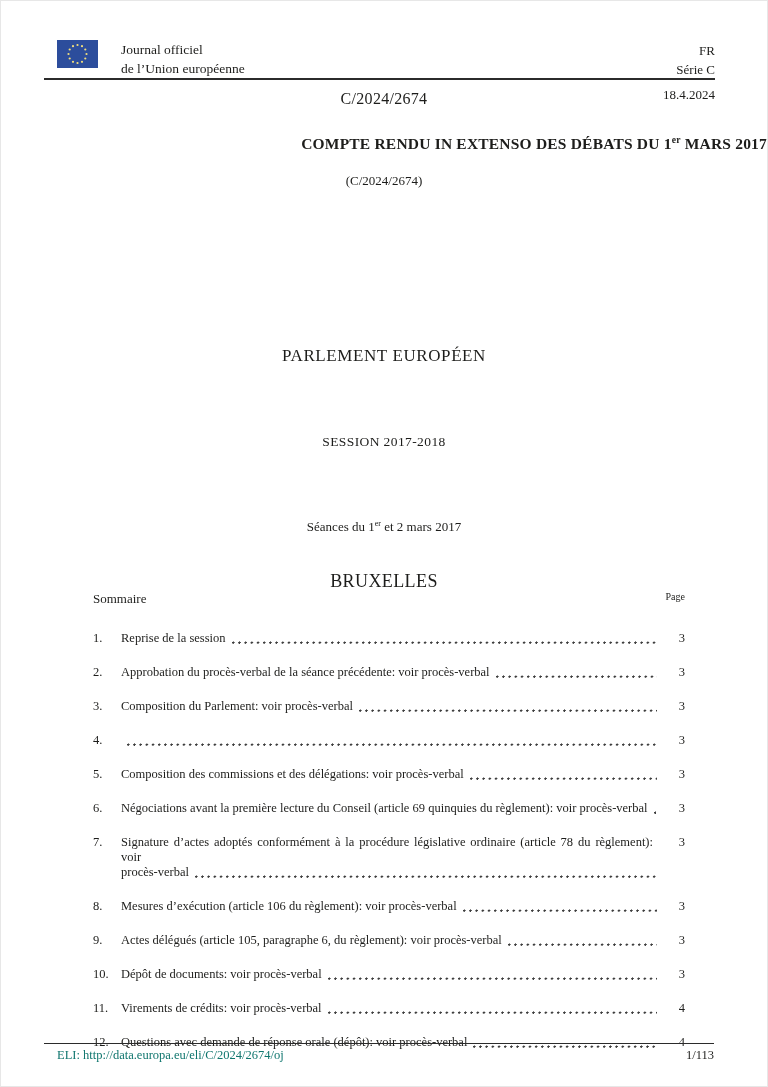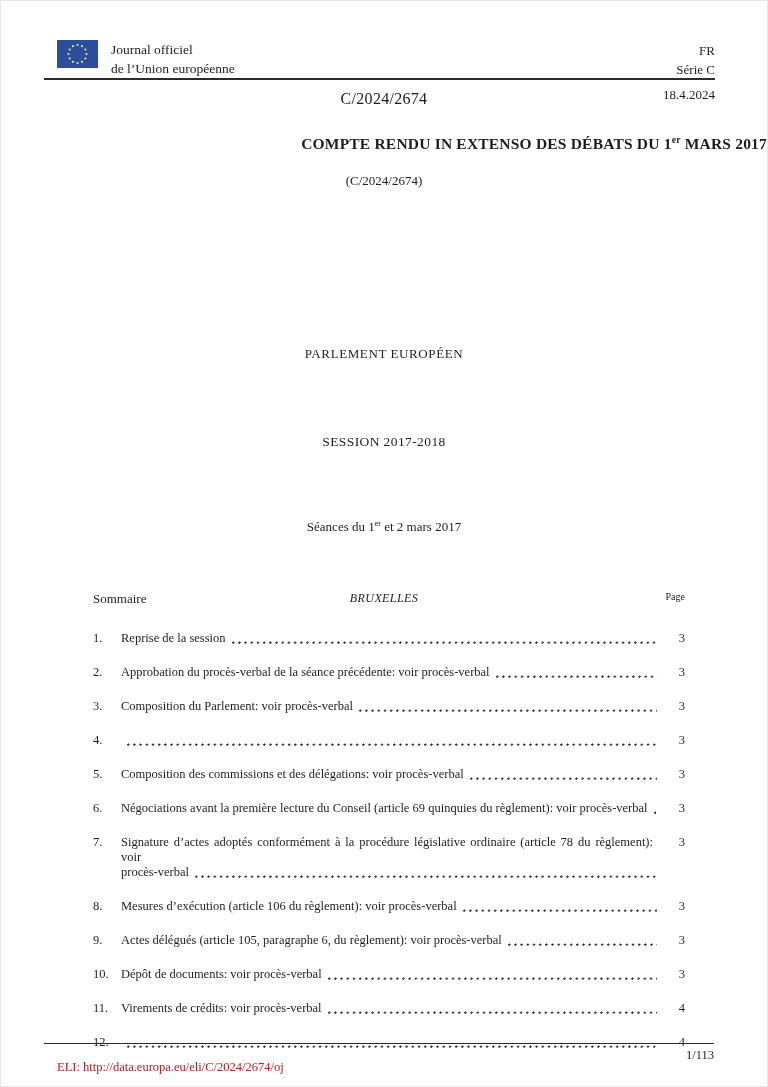--- a/index.html
+++ b/index.html
@@ -13,21 +13,21 @@
     font-family: "Liberation Serif", "DejaVu Serif", serif;
     color: #1d1d1b;
     overflow: hidden;
   }
 
   
   .masthead {
     position: absolute; top: 39px; left: 56px; right: 52px;
     display: flex; justify-content: space-between; align-items: flex-start;
   }
-  .masthead-left { display: flex; gap: 13px; }
+  .masthead-left { display: flex; gap: 23px; }
   .eu-flag { width: 41px; height: 28px; display: block; flex: none; }
   .masthead-name { font-size: 13.5px; line-height: 19px; padding-top: 0px; }
   .masthead-right { text-align: right; font-size: 13px; line-height: 19px; padding-top: 1px; }
 
   .rule-thick {
     position: absolute; top: 77px; left: 43px; right: 52px;
     border-top: 2px solid #2b2b2b;
   }
 
   
@@ -37,24 +37,24 @@
 
   
   .doc-title {
     position: absolute; top: 133px; left: 0; right: 0;
     margin: 0; text-align: right;
     font-size: 15.5px; font-weight: bold; letter-spacing: 0.2px;
   }
   sup { font-size: 0.62em; }
   .doc-subnumber { position: absolute; top: 172px; left: 0; right: 0; text-align: center; font-size: 13px; }
 
-  .parliament { position: absolute; top: 345px; left: 0; right: 0; text-align: center; font-size: 13px; letter-spacing: 0.6px; }
+  .parliament { position: absolute; top: 345px; left: 0; right: 0; text-align: center; font-size: 17px; letter-spacing: 0.6px; }
   .session    { position: absolute; top: 433px; left: 0; right: 0; text-align: center; font-size: 13.5px; letter-spacing: 0.4px; }
   .seances    { position: absolute; top: 518px; left: 0; right: 0; text-align: center; font-size: 13px; }
-  .city       { position: absolute; top: 590px; left: 0; right: 0; text-align: center; font-size: 12px; letter-spacing: 0.4px; font-style: italic; }
+  .city       { position: absolute; top: 570px; left: 0; right: 0; text-align: center; font-size: 18px; letter-spacing: 0.4px; }
 
   
   .toc { position: absolute; top: 590px; left: 92px; right: 82px; }
   .toc-header { display: flex; justify-content: space-between; }
   .toc-heading { font-size: 13px; }
   .page-label { font-size: 10px; }
   .toc-list { margin-top: 24px; }
 
   .toc-row { display: flex; margin-bottom: 19px; font-size: 12.5px; line-height: 15px; }
   .toc-num { flex: none; width: 28px; }
@@ -69,21 +69,21 @@
   }
   .toc-page { flex: none; width: 24px; text-align: right; }
 
   
   .footer-rule { position: absolute; top: 1042px; left: 43px; right: 53px; border-top: 1.5px solid #2b2b2b; }
   .footer-row {
     position: absolute; top: 1047px; left: 56px; right: 53px;
     display: flex; justify-content: space-between;
     font-size: 12.5px;
   }
-  .eli { color: #b91c1c; text-decoration: none; margin-top: 12px; }
+  .eli { color: #0f766e; text-decoration: none; }
 </style>
 </head>
 <body>
 
 <div class="page">
 
   <header class="masthead">
     <div class="masthead-left">
       <svg class="eu-flag" viewBox="0 0 41 28" xmlns="http://www.w3.org/2000/svg">
         <rect x="0" y="0" width="41" height="28" fill="#2c4d9c"></rect>
@@ -245,20 +245,21 @@
               <span class="toc-text">Virements de crédits: voir procès-verbal</span>
               <span class="toc-leader"></span>
               <span class="toc-page">4</span>
             </div>
           </div>
         </div>
         <div class="toc-row">
           <span class="toc-num">12.</span>
           <div class="toc-body">
             <div class="toc-line">
+              <span class="toc-text">Questions avec demande de réponse orale (dépôt): voir procès-verbal</span>
               <span class="toc-leader"></span>
               <span class="toc-page">4</span>
             </div>
           </div>
         </div>
       </div>
   </section>
 
   <div class="footer-rule"></div>
   <div class="footer-row">

